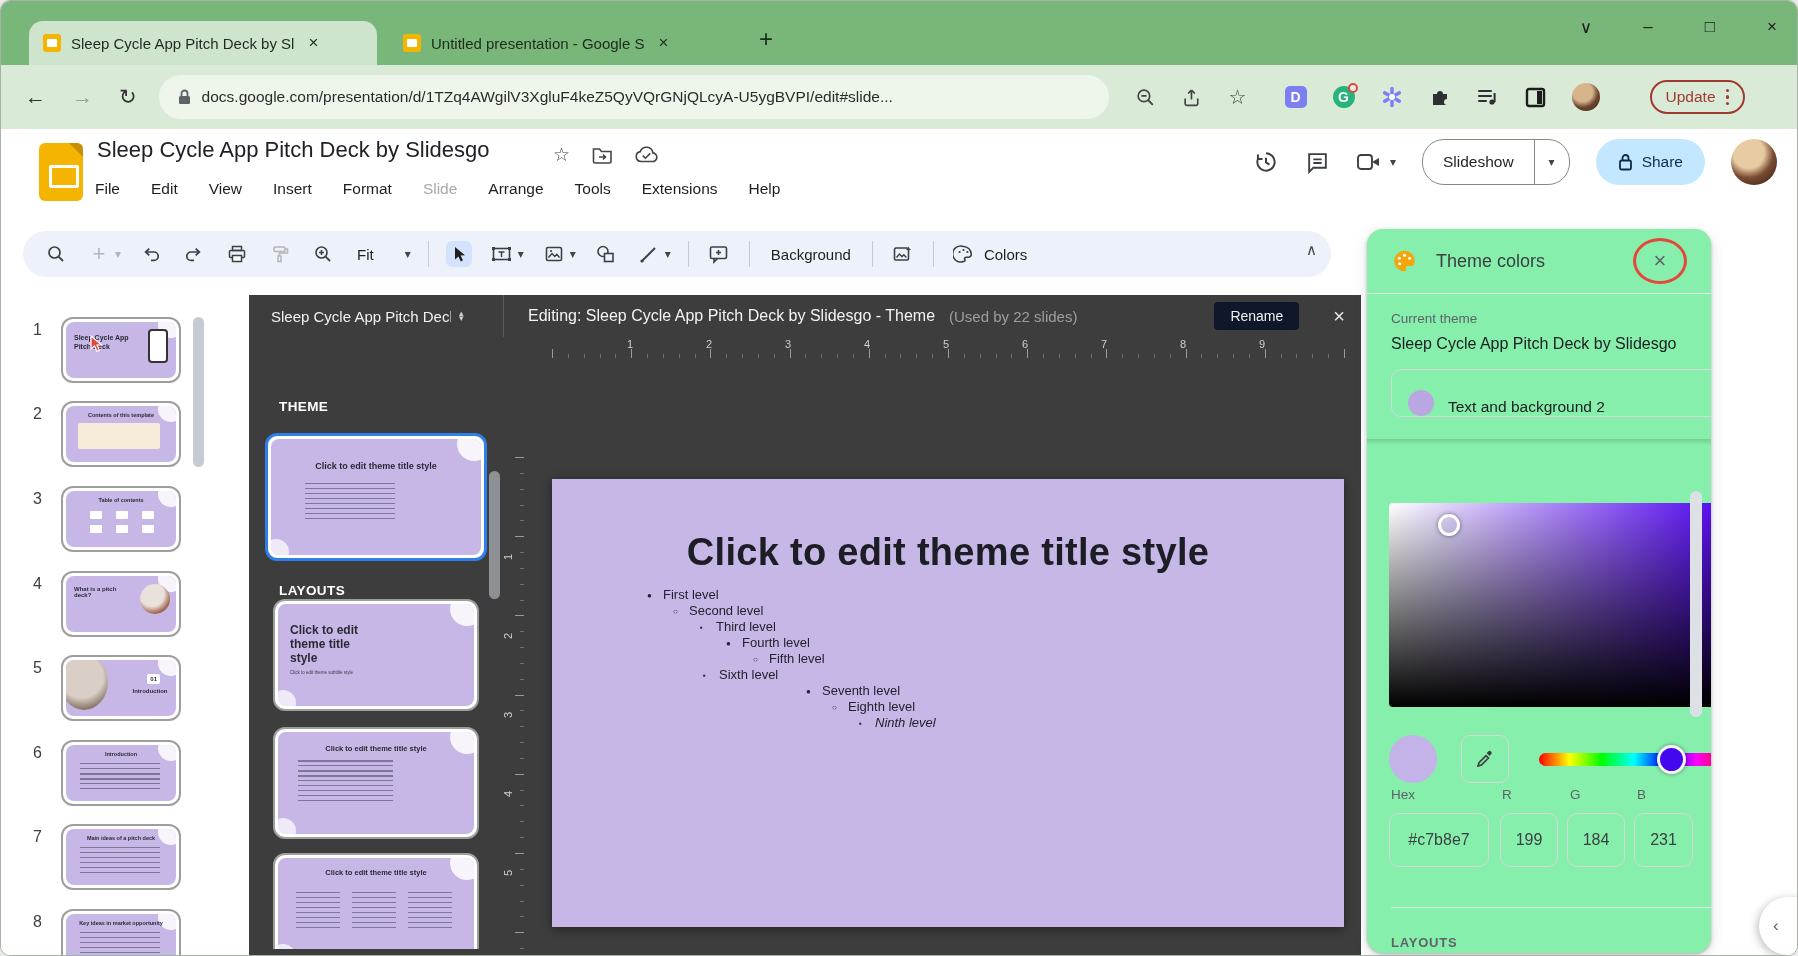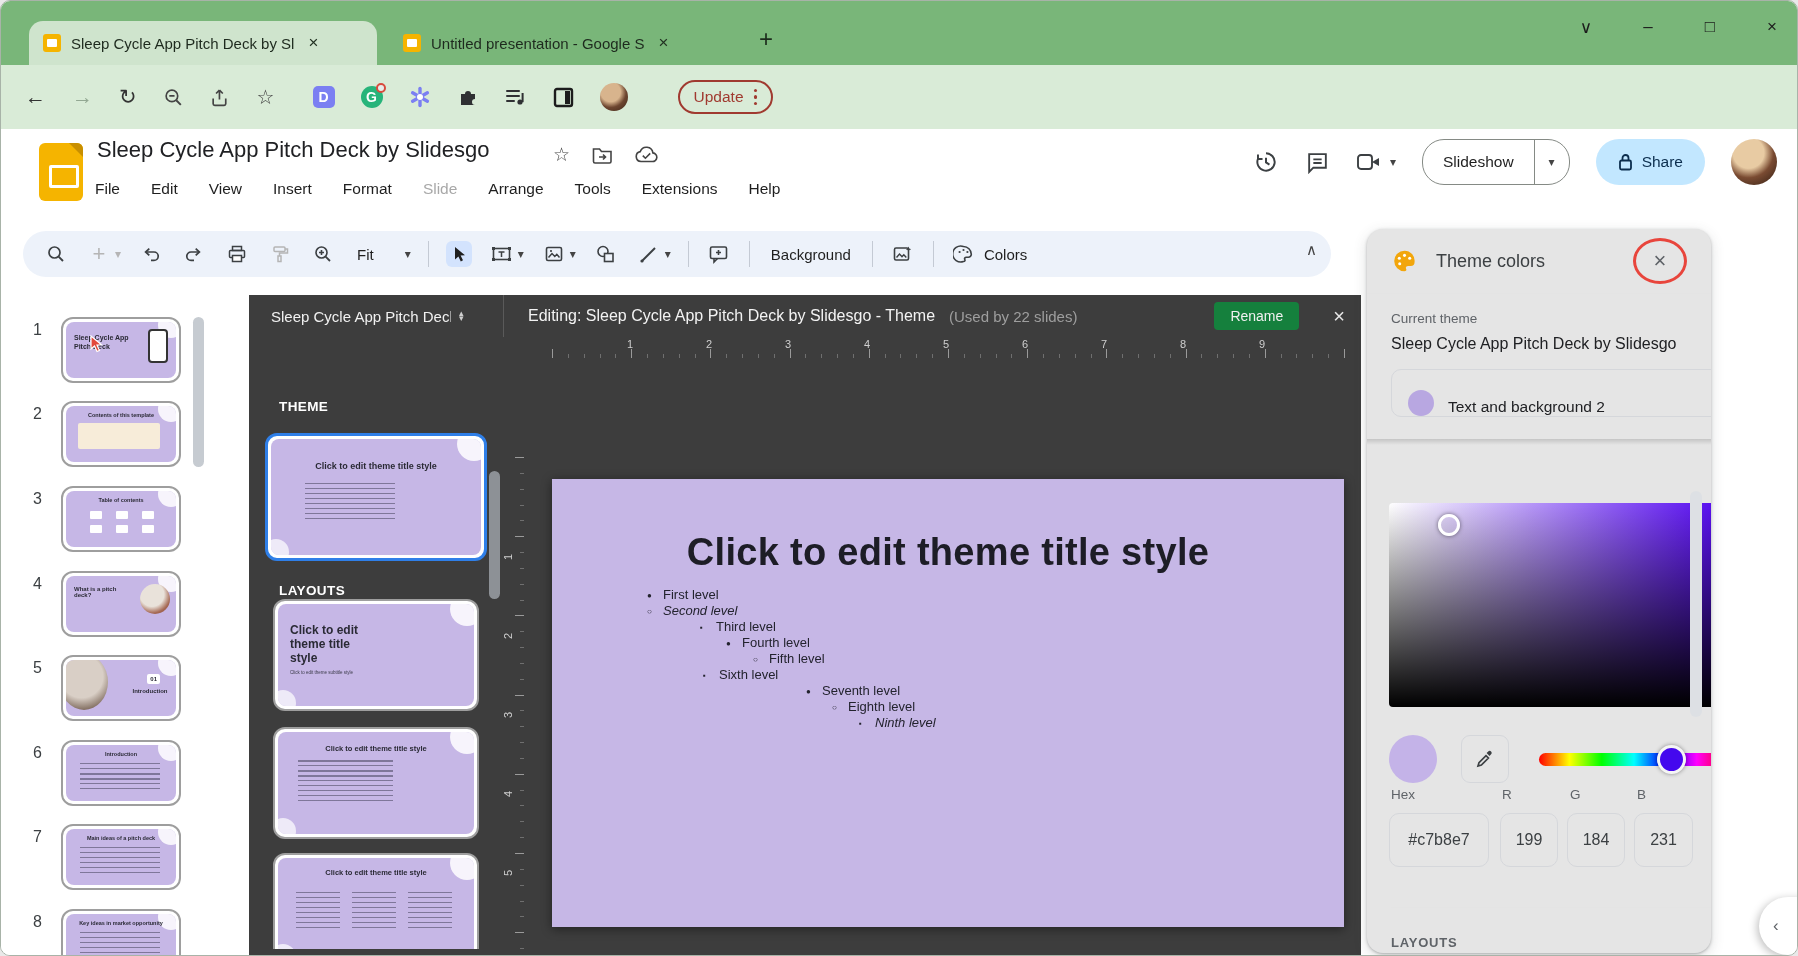--- a/index.html
+++ b/index.html
@@ -101,21 +101,21 @@
   
   .dark-area{position:absolute;left:248px;top:294px;width:1112px;height:662px;background:#3d3d3d;}
   .band{position:absolute;left:0;top:0;width:100%;height:42px;display:flex;align-items:center;}
   .band-left{width:254px;display:flex;align-items:center;gap:8px;padding-left:22px;box-sizing:border-box;}
   .band-left .sel-text{color:#f1f1f1;font-size:15px;white-space:nowrap;overflow:hidden;max-width:180px;}
   .sorticon{display:flex;flex-direction:column;line-height:.55;font-size:9px;color:#cfcfcf;}
   .band-sep{width:1px;height:42px;background:#5a5a5a;}
   .band-right{flex:1;display:flex;align-items:center;padding:0 16px 0 24px;gap:8px;}
   .editing-text{color:#f3f3f3;font-size:16px;white-space:nowrap;}
   .usedby-text{color:#9e9e9e;font-size:15px;margin-left:6px;white-space:nowrap;}
-  .rename-btn{margin-left:auto;background:#15803d;color:#f1f1f1;font-size:14px;border-radius:4px;padding:6px 16px;}
+  .rename-btn{margin-left:auto;background:#0f172a;color:#f1f1f1;font-size:14px;border-radius:4px;padding:6px 16px;}
   .band-close{margin-left:26px;color:#e8e8e8;font-size:20px;}
   
   .theme-scroll{position:absolute;left:0;top:42px;width:254px;bottom:8px;overflow:hidden;}
   .tp-heading{position:absolute;left:30px;color:#fff;font-size:13.5px;font-weight:bold;letter-spacing:.4px;}
   .master-thumb{position:absolute;left:16px;top:96px;width:222px;height:128px;border:3px solid #2f7fe8;
       border-radius:12px;box-sizing:border-box;background:#fff;padding:3px;overflow:hidden;}
   .lay-thumb{position:absolute;left:24px;width:206px;height:112px;border:2.5px solid #9e9e9e;
       border-radius:12px;box-sizing:border-box;background:#fff;padding:3px;overflow:hidden;}
   .lmini{position:relative;width:100%;height:100%;border-radius:8px;background:#c6b7e6;overflow:hidden;}
   .lmini::before{content:"";position:absolute;right:-10px;top:-12px;width:34px;height:34px;border-radius:50%;background:rgba(255,255,255,.85);}
@@ -152,21 +152,21 @@
                        repeating-linear-gradient(to bottom,#6f6f6f 0 1px,transparent 1px 15.84px);
       background-size:9px 100%,4px 100%;background-position:right top,right top;background-repeat:no-repeat,no-repeat;}
   .slide{position:absolute;left:49px;top:142px;width:792px;height:448px;background:#c6b7e6;
          box-shadow:0 2px 10px rgba(0,0,0,.45);}
   .slide-title{position:absolute;left:0;right:0;top:52px;text-align:center;font-size:38px;font-weight:bold;
          color:#1d1d26;letter-spacing:.3px;}
   .slide-bullets{position:absolute;left:95px;top:108px;font-size:13px;color:#23232e;}
   .b-row{height:16px;line-height:16px;white-space:nowrap;}
   .b-marker{display:inline-block;width:16px;font-size:8px;vertical-align:1.5px;}
   
-  .panel{position:absolute;left:1366px;top:228px;width:344px;height:724px;background:#e5e5e5;border-radius:16px;
+  .panel{position:absolute;left:1366px;top:228px;width:344px;height:724px;background:#86efac;border-radius:16px;
          box-shadow:0 1px 3px rgba(60,64,67,.35),0 4px 14px rgba(60,64,67,.18);overflow:hidden;}
   .panel-hd{position:absolute;left:0;top:0;width:100%;height:64px;display:flex;align-items:center;padding:0 24px;box-sizing:border-box;gap:18px;}
   .panel-title{font-size:18px;color:#3c4043;}
   .panel-close-wrap{margin-left:auto;position:relative;width:54px;height:46px;display:flex;align-items:center;justify-content:center;}
   .red-ring{position:absolute;left:0;top:0;width:54px;height:46px;border:3px solid #e8453c;border-radius:50%;box-sizing:border-box;}
   .panel-close{font-size:22px;color:#5f6368;}
   .panel-div{position:absolute;left:0;top:64px;width:100%;height:1px;background:#e4e4e4;}
   .cur-theme-lbl{position:absolute;left:24px;top:82px;font-size:13.5px;color:#5f6368;text-align:right;}
   .cur-theme-name{position:absolute;left:24px;top:106px;font-size:16px;color:#202124;}
   .role-select{position:absolute;left:24px;top:140px;width:372px;height:48px;border:1.5px solid #d5d7db;border-radius:10px;
@@ -220,20 +220,27 @@
       <span>–</span>
       <span>□</span>
       <span>×</span>
     </div>
   </div>
 
   <div class="urlbar">
     <span class="nav-ic">←</span>
     <span class="nav-ic fwd" style="margin-left:26px;">→</span>
     <span class="nav-ic" style="margin-left:26px;">↻</span>
+    <div class="url-pill">
+      <svg width="15" height="17" viewBox="0 0 15 17">
+        <rect x="2" y="7" width="11" height="8" rx="1.5" fill="#5f6368"></rect>
+        <path d="M4.5 7 V4.5 a3 3 0 0 1 6 0 V7" fill="none" stroke="#5f6368" stroke-width="1.8"></path>
+      </svg>
+      <span class="url-text">docs.google.com/presentation/d/1TZq4AWgilV3XgluF4keZ5QyVQrGNjQLcyA-U5ygBVPI/edit#slide...</span>
+    </div>
     <div class="after-url">
       <svg width="21" height="21" viewBox="0 0 20 20">
         <circle cx="8.5" cy="8.5" r="5.5" fill="none" stroke="#444" stroke-width="1.6"></circle>
         <line x1="6" y1="8.5" x2="11" y2="8.5" stroke="#444" stroke-width="1.6"></line>
         <line x1="12.6" y1="12.6" x2="17" y2="17" stroke="#444" stroke-width="1.8"></line>
       </svg>
       <svg width="21" height="21" viewBox="0 0 20 20">
         <path d="M3 11 v5 a1.5 1.5 0 0 0 1.5 1.5 h9 a1.5 1.5 0 0 0 1.5 -1.5 v-5" fill="none" stroke="#444" stroke-width="1.6"></path>
         <path d="M9 12 V3 M9 3 L5.8 6.2 M9 3 L12.2 6.2" fill="none" stroke="#444" stroke-width="1.6"></path>
       </svg>
@@ -609,21 +616,21 @@
         <span style="top:192px;">1</span>
         <span style="top:271px;">2</span>
         <span style="top:350px;">3</span>
         <span style="top:429px;">4</span>
         <span style="top:508px;">5</span>
       </div>
       <div class="slide">
         <div class="slide-title">Click to edit theme title style</div>
         <div class="slide-bullets">
           <div class="b-row" style="margin-left:0;"><span class="b-marker">●</span><span>First level</span></div>
-          <div class="b-row" style="font-style:italic;"><span class="b-marker">○</span><span>Second level</span></div>
+          <div class="b-row" style="margin-left:26px;"><span class="b-marker">○</span><span>Second level</span></div>
           <div class="b-row" style="margin-left:53px;"><span class="b-marker">▪</span><span>Third level</span></div>
           <div class="b-row" style="margin-left:79px;"><span class="b-marker">●</span><span>Fourth level</span></div>
           <div class="b-row" style="margin-left:106px;"><span class="b-marker">○</span><span>Fifth level</span></div>
           <div class="b-row" style="margin-left:56px;"><span class="b-marker">▪</span><span>Sixth level</span></div>
           <div class="b-row" style="margin-left:159px;"><span class="b-marker">●</span><span>Seventh level</span></div>
           <div class="b-row" style="margin-left:185px;"><span class="b-marker">○</span><span>Eighth level</span></div>
           <div class="b-row" style="margin-left:212px;font-style:italic;"><span class="b-marker">▪</span><span>Ninth level</span></div>
         </div>
       </div>
     </div>

